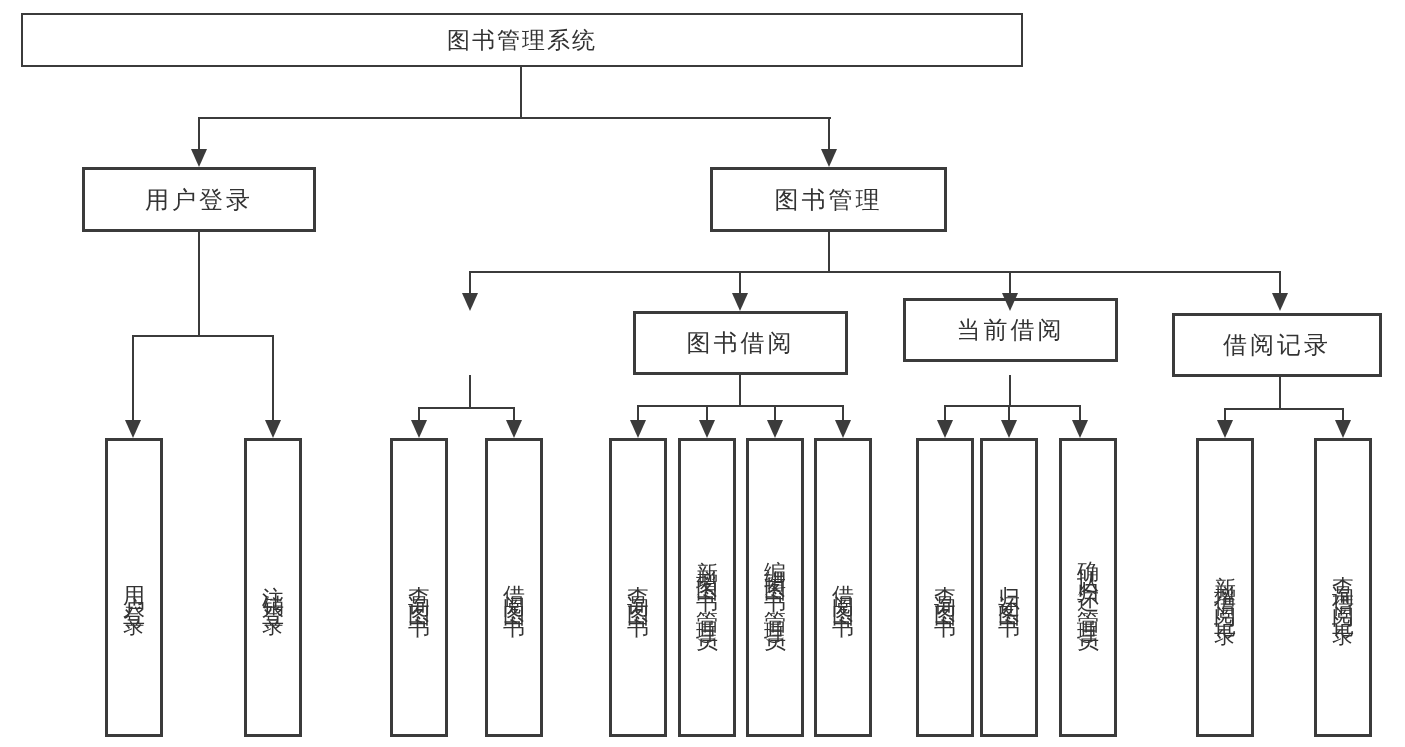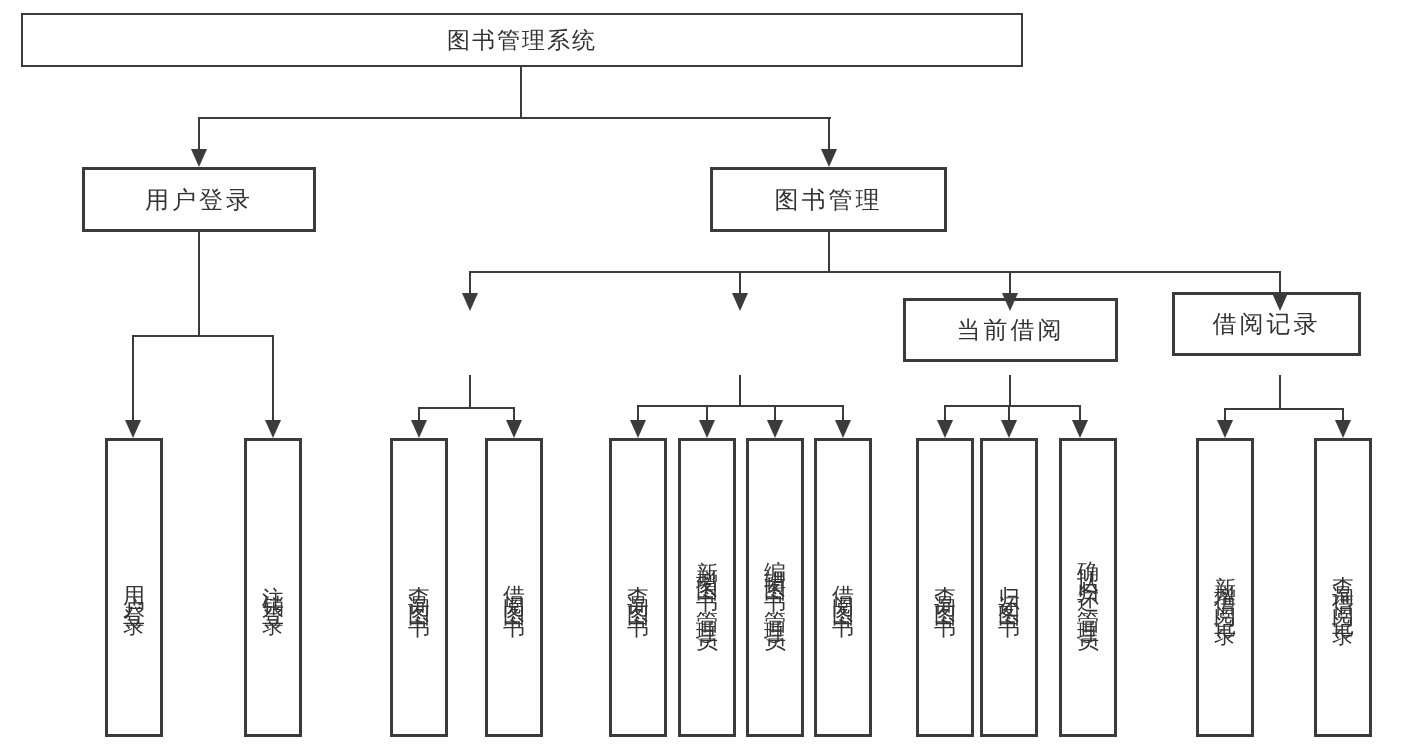--- a/index.html
+++ b/index.html
@@ -42,24 +42,27 @@
   </div>
 
   <div class="box" style="left:82px;top:167px;width:234px;height:65px">
     <span class="lbl">用户登录</span>
   </div>
 
   <div class="box" style="left:710px;top:167px;width:237px;height:65px">
     <span class="lbl">图书管理</span>
   </div>
 
+  <div class="box" style="left:633px;top:311px;width:215px;height:64px">
+    <span class="lbl">图书借阅</span>
+  </div>
   <div class="box" style="left:903px;top:298px;width:215px;height:64px">
     <span class="lbl">当前借阅</span>
   </div>
-  <div class="box" style="left:1172px;top:292px;width:189px;height:64px">
+  <div class="box" style="left:1172px;top:313px;width:210px;height:64px">
     <span class="lbl">借阅记录</span>
   </div>
 
   <div class="box leaf" style="left:105px;top:438px;width:58px;height:299px">
     <span class="vtext">用户登录</span>
   </div>
   <div class="box leaf" style="left:244px;top:438px;width:58px;height:299px">
     <span class="vtext">注销登录</span>
   </div>
 

